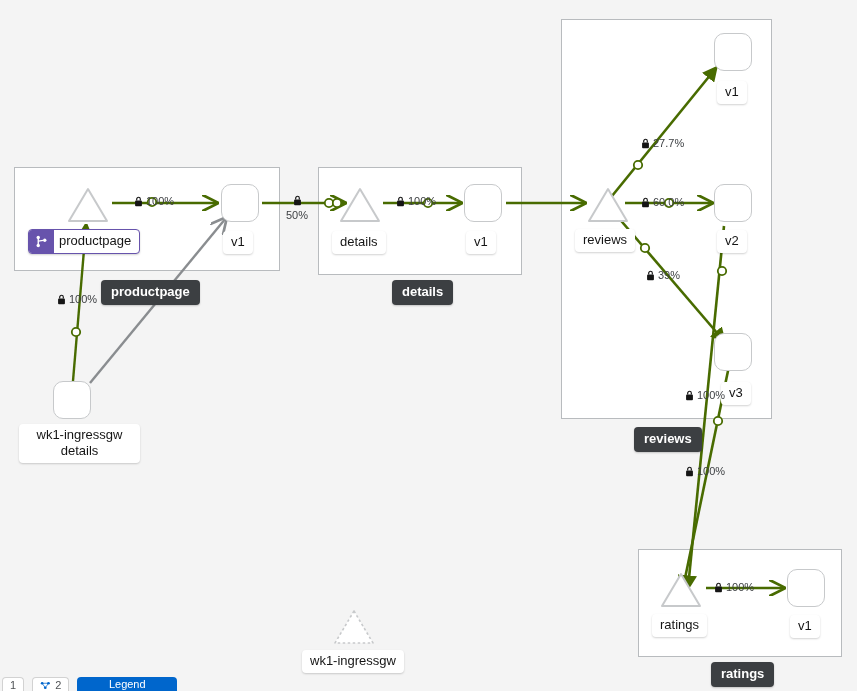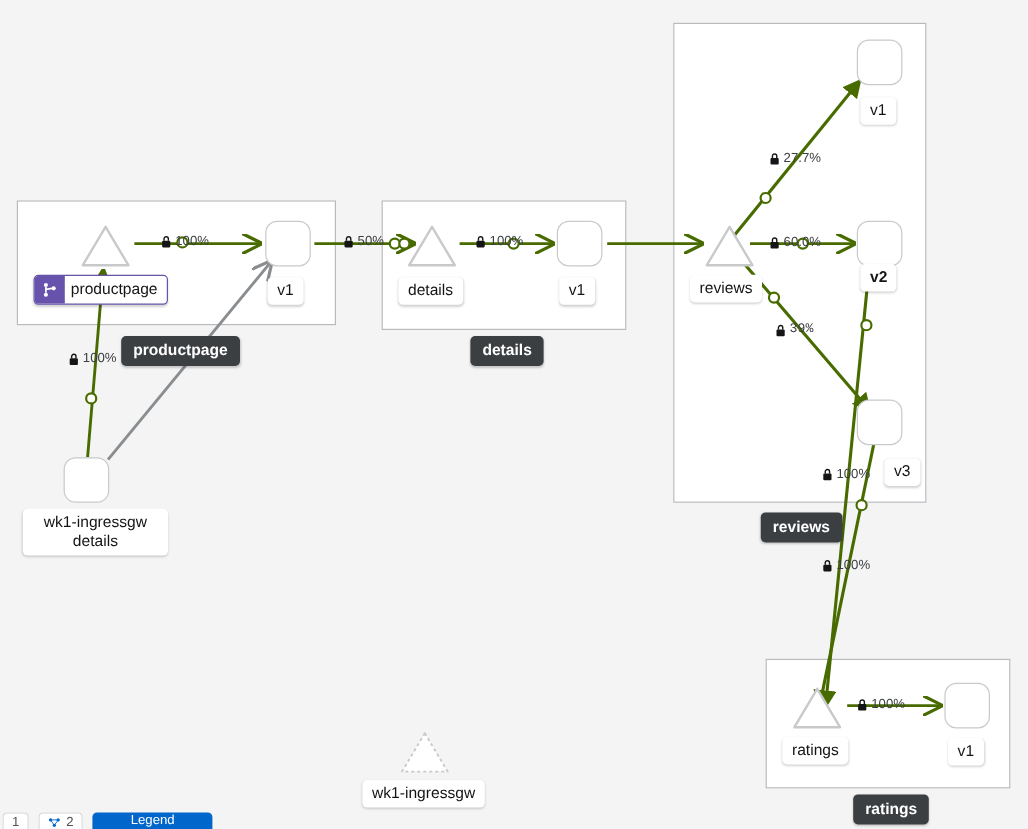--- a/index.html
+++ b/index.html
@@ -306,26 +306,26 @@
   <div class="node-label" style="left:575px; top:229px;">
     <span>reviews</span>
   </div>
 
   <div class="node node-workload" style="left:714px; top:33px;"></div>
   <div class="node-label" style="left:717px; top:81px;">
     <span>v1</span>
   </div>
 
   <div class="node node-workload" style="left:714px; top:184px;"></div>
-  <div class="node-label" style="left:717px; top:220px;font-weight:bold;">
+  <div class="node-label" style="left:717px; top:230px;">
     <span>v2</span>
   </div>
 
   <div class="node node-workload" style="left:714px; top:333px;"></div>
-  <div class="node-label" style="left:737px; top:382px;">
+  <div class="node-label" style="left:721px; top:382px;">
     <span>v3</span>
   </div>
 
   <div class="node node-service" style="left:659px; top:571px;">
     <svg class="tri-outer" viewBox="0 0 44 38" xmlns="http://www.w3.org/2000/svg">
       <path d="M 22 3 L 41 35 L 3 35 Z" fill="#ffffff" stroke="#c7c9cb" stroke-width="2" stroke-linejoin="round"></path>
     </svg>
   </div>
   <div class="node-label" style="left:652px; top:614px;">
     <span>ratings</span>
@@ -367,53 +367,53 @@
   </div>
 
   <div class="edge-label" style="left:134px; top:195px;">
     <svg class="lock" width="9" height="11" viewBox="0 0 10 12" xmlns="http://www.w3.org/2000/svg">
       <path d="M3 5 V3.3 a2 2 0 0 1 4 0 V5" fill="none" stroke="#151515" stroke-width="1.3"></path>
       <rect x="1.2" y="5" width="7.6" height="6.2" rx="1" fill="#151515"></rect>
     </svg>
     <span class="pct">100%</span>
   </div>
 
-  <div class="edge-label" style="left:286px; top:195px;">
+  <div class="edge-label" style="left:286px; top:195px;flex-direction:column;">
     <svg class="lock" width="9" height="11" viewBox="0 0 10 12" xmlns="http://www.w3.org/2000/svg">
       <path d="M3 5 V3.3 a2 2 0 0 1 4 0 V5" fill="none" stroke="#151515" stroke-width="1.3"></path>
       <rect x="1.2" y="5" width="7.6" height="6.2" rx="1" fill="#151515"></rect>
     </svg>
     <span class="pct">50%</span>
   </div>
 
   <div class="edge-label" style="left:396px; top:195px;">
     <svg class="lock" width="9" height="11" viewBox="0 0 10 12" xmlns="http://www.w3.org/2000/svg">
       <path d="M3 5 V3.3 a2 2 0 0 1 4 0 V5" fill="none" stroke="#151515" stroke-width="1.3"></path>
       <rect x="1.2" y="5" width="7.6" height="6.2" rx="1" fill="#151515"></rect>
     </svg>
     <span class="pct">100%</span>
   </div>
 
-  <div class="edge-label" style="left:641px; top:126px;text-align:right;">
+  <div class="edge-label" style="left:641px; top:137px;text-align:right;">
     <svg class="lock" width="9" height="11" viewBox="0 0 10 12" xmlns="http://www.w3.org/2000/svg">
       <path d="M3 5 V3.3 a2 2 0 0 1 4 0 V5" fill="none" stroke="#151515" stroke-width="1.3"></path>
       <rect x="1.2" y="5" width="7.6" height="6.2" rx="1" fill="#151515"></rect>
     </svg>
     <span class="pct">27.7%</span>
   </div>
 
   <div class="edge-label" style="left:641px; top:196px;">
     <svg class="lock" width="9" height="11" viewBox="0 0 10 12" xmlns="http://www.w3.org/2000/svg">
       <path d="M3 5 V3.3 a2 2 0 0 1 4 0 V5" fill="none" stroke="#151515" stroke-width="1.3"></path>
       <rect x="1.2" y="5" width="7.6" height="6.2" rx="1" fill="#151515"></rect>
     </svg>
     <span class="pct">60.0%</span>
   </div>
 
-  <div class="edge-label" style="left:646px; top:269px;font-family:Liberation Mono, monospace;">
+  <div class="edge-label" style="left:646px; top:269px;">
     <svg class="lock" width="9" height="11" viewBox="0 0 10 12" xmlns="http://www.w3.org/2000/svg">
       <path d="M3 5 V3.3 a2 2 0 0 1 4 0 V5" fill="none" stroke="#151515" stroke-width="1.3"></path>
       <rect x="1.2" y="5" width="7.6" height="6.2" rx="1" fill="#151515"></rect>
     </svg>
     <span class="pct">39%</span>
   </div>
 
   <div class="edge-label" style="left:685px; top:389px;">
     <svg class="lock" width="9" height="11" viewBox="0 0 10 12" xmlns="http://www.w3.org/2000/svg">
       <path d="M3 5 V3.3 a2 2 0 0 1 4 0 V5" fill="none" stroke="#151515" stroke-width="1.3"></path>

